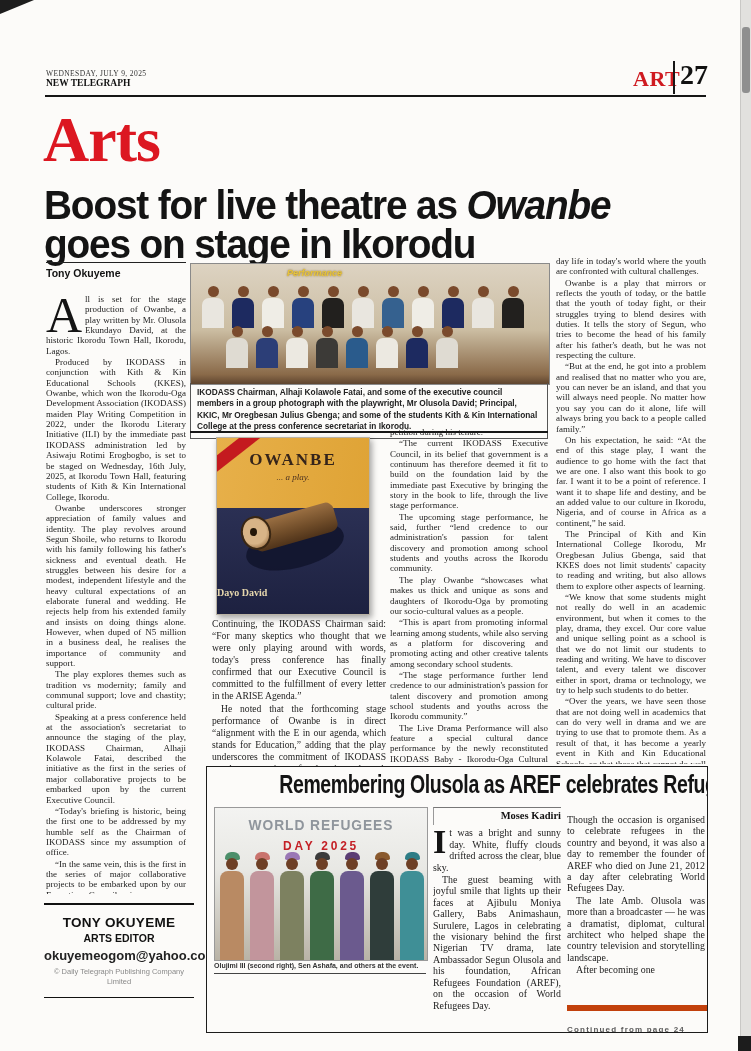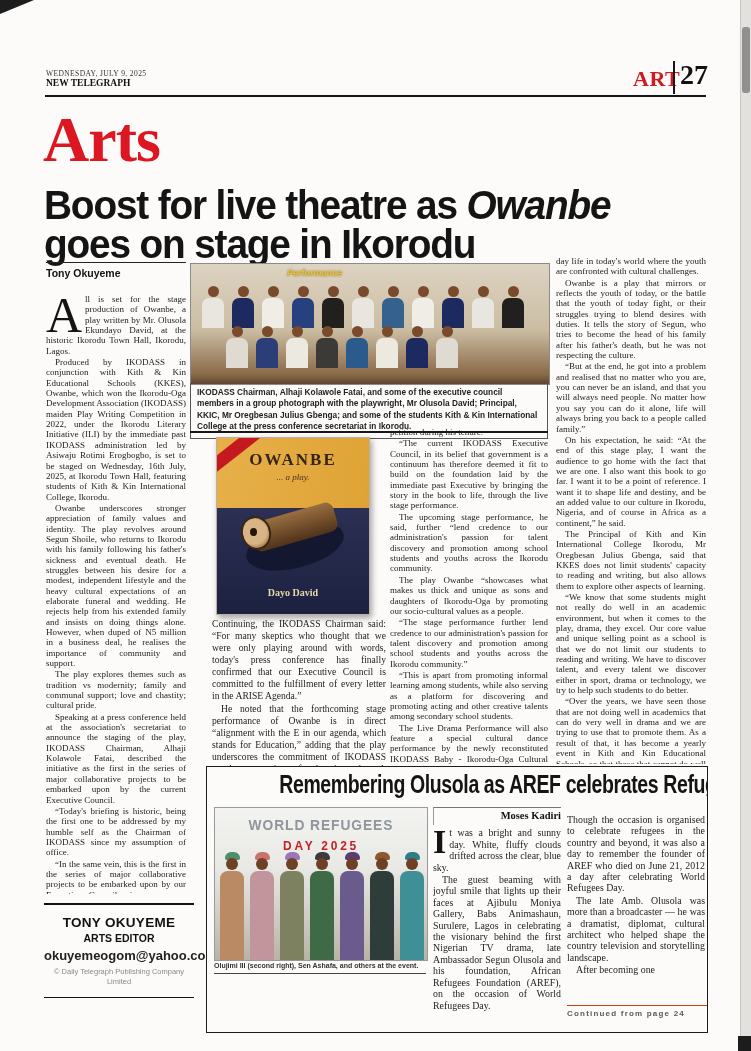--- a/index.html
+++ b/index.html
@@ -76,21 +76,21 @@
   
   .book{position:absolute;left:216px;top:437px;width:152px;height:176px;
         box-shadow:2px 3px 6px rgba(0,0,0,.35);overflow:hidden;border:1px solid #b9b2a4;}
   .book-top{position:absolute;left:0;top:0;width:100%;height:40%;background:linear-gradient(100deg,#e7b04a,#dfa335);}
   .book-bottom{position:absolute;left:0;top:40%;width:100%;height:60%;background:linear-gradient(#2b3054,#1d2140);}
   .book-title{position:absolute;left:0;top:12px;width:100%;text-align:center;
               font-family:"Liberation Serif",serif;font-weight:bold;font-size:17px;
               letter-spacing:2px;color:#35241a;}
   .book-sub{position:absolute;left:0;top:34px;width:100%;text-align:center;font-style:italic;
             font-family:"Liberation Serif",serif;font-size:9px;color:#4a3categorical020;color:#4a3020;}
-  .book-author{position:absolute;left:0;bottom:16px;width:100%;text-align:center;
+  .book-author{position:absolute;left:0;bottom:16px;width:100%;text-align:left;
                font-family:"Liberation Serif",serif;font-weight:bold;font-size:10px;color:#e6d7ad;}
   .ribbon{position:absolute;left:-26px;top:8px;width:80px;height:13px;background:#c41a1f;
           transform:rotate(-38deg);}
   .drum-shadow{position:absolute;left:28px;top:86px;width:100px;height:44px;background:#10142c;
                border-radius:50%;transform:rotate(-14deg);opacity:.85;}
   .drum{position:absolute;left:34px;top:74px;width:86px;height:30px;border-radius:8px;
         background:linear-gradient(#9a6f42,#6e4b28 60%,#4f331a);transform:rotate(-16deg);}
   .drum-face{position:absolute;left:24px;top:78px;width:26px;height:30px;border-radius:50%;
              background:radial-gradient(circle at 45% 45%,#d8b487 55%,#8a5f33 90%);
              border:2px solid #3a2713;transform:rotate(-16deg);}
@@ -136,22 +136,22 @@
   .caption2{position:absolute;left:7px;top:195px;width:212px;font-weight:bold;font-size:7px;
             color:#333;border-bottom:1px solid #444;padding-bottom:4px;text-align:left;}
   .a2byline{font-weight:bold;font-size:10.5px;color:#111;border-top:1px solid #777;
             padding:2px 0 4px 4px;border-left:1px solid #999;margin-bottom:2px;text-align:right;}
   .a2col{position:absolute;text-align:justify;font-family:"Liberation Serif",serif;
          font-size:9.9px;line-height:11.4px;color:#1c1c1c;overflow:hidden;}
   .a2col p{margin:0 0 1px;text-indent:9px;}
   .a2col p.nf{text-indent:0;}
   #a2col1{left:226px;top:40px;width:128px;height:215px;}
   #a2col2{left:360px;top:47px;width:138px;height:188px;}
-  .continued{position:absolute;left:360px;top:238px;width:140px;border-top:1px solid #c2410c;
-             padding-top:3px;font-weight:bold;font-size:8px;letter-spacing:1.2px;color:#5a5a5a;}
+  .continued{position:absolute;left:360px;top:238px;width:140px;border-top:6px solid #c2410c;
+             padding-top:14px;font-weight:bold;font-size:8px;letter-spacing:1.2px;color:#5a5a5a;}
   
   .corner-wedge{position:absolute;left:0;top:0;width:34px;height:14px;background:#1d1d1d;
                 clip-path:polygon(0 0,100% 0,0 100%);}
   .scrollbar{position:absolute;right:0;top:0;width:10px;height:1051px;background:#e2e1de;
              border-left:1px solid #c9c8c5;}
   .scroll-handle{position:absolute;right:1px;top:27px;width:8px;height:66px;background:#8f8f8f;border-radius:3px;}
   .scroll-corner{position:absolute;right:0;bottom:0;width:13px;height:15px;background:#1c1c1c;}
 </style>
 </head>
 <body>
@@ -288,22 +288,22 @@
     <p class="nf">Continuing, the IKODASS Chairman said: “For many skeptics who thought that we were only playing around with words, today's press conference has finally confirmed that our Executive Council is committed to the fulfillment of every letter in the ARISE Agenda.”</p>
     <p>He noted that the forthcoming stage performance of Owanbe is in direct “alignment with the E in our agenda, which stands for Education,” adding that the play underscores the commitment of IKODASS to the promotion of education, through Literary competition among Ikorodu youths.</p>
     <p>“Kudos to my predecessor, Asiwaju Rotimi Erogbogbo for initiating the com-</p>
   </div>
 
   <div class="col" id="col3">
     <p class="nf">petition during his tenure.</p>
     <p>“The current IKODASS Executive Council, in its belief that government is a continuum has therefore deemed it fit to build on the foundation laid by the immediate past Executive by bringing the story in the book to life, through the live stage performance.</p>
     <p>The upcoming stage performance, he said, further “lend credence to our administration's passion for talent discovery and promotion among school students and youths across the Ikorodu community.</p>
     <p>The play Owanbe “showcases what makes us thick and unique as sons and daughters of Ikorodu-Oga by promoting our socio-cultural values as a people.</p>
+    <p>“This is apart from promoting informal learning among students, while also serving as a platform for discovering and promoting acting and other creative talents among secondary school students.</p>
     <p>“The stage performance further lend credence to our administration's passion for talent discovery and promotion among school students and youths across the Ikorodu community.”</p>
-    <p>“This is apart from promoting informal learning among students, while also serving as a platform for discovering and promoting acting and other creative talents among secondary school students.</p>
     <p>The Live Drama Performance will also feature a special cultural dance performance by the newly reconstituted IKODASS Baby - Ikorodu-Oga Cultural Troupe (IKOCAT), thus making it a showcase of the rich socio-cultural heritage of Ikorodu town.</p>
 
   </div>
 
   <div class="col" id="col4">
     <p class="nf">day life in today's world where the youth are confronted with cultural challenges.</p>
     <p>Owanbe is a play that mirrors or reflects the youth of today, or the battle that the youth of today fight, or their struggles trying to blend desires with duties. It tells the story of Segun, who tries to become the head of his family after his father's death, but he was not respecting the culture.</p>
     <p>“But at the end, he got into a problem and realised that no matter who you are, you can never be an island, and that you will always need people. No matter how you say you can do it alone, life will always bring you back to a people called family.”</p>
     <p>On his expectation, he said: “At the end of this stage play, I want the audience to go home with the fact that we are one. I also want this book to go far. I want it to be a point of reference. I want it to shape life and destiny, and be an added value to our culture in Ikorodu, Nigeria, and of course in Africa as a continent,” he said.</p>
     <p>The Principal of Kith and Kin International College Ikorodu, Mr Oregbesan Julius Gbenga, said that KKES does not limit students' capacity to reading and writing, but also allows them to explore other aspects of learning.</p>

